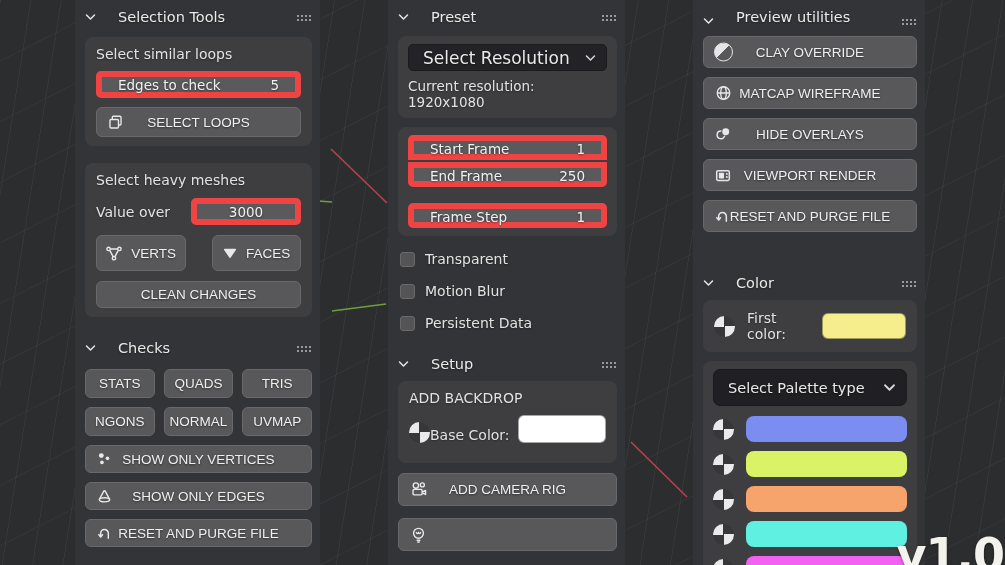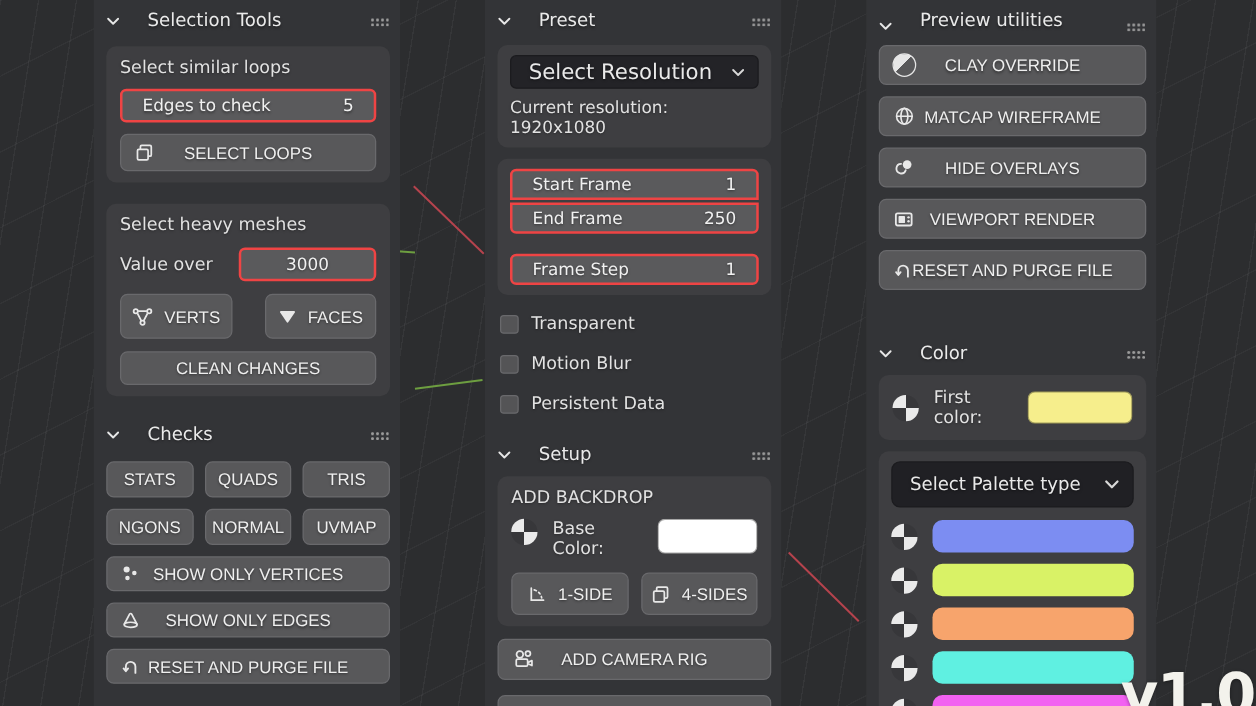--- a/index.html
+++ b/index.html
@@ -38,22 +38,22 @@
     background-size:4px 4px; background-position:0 0;
   }
 
   .box {
     background:#3e3e41; border-radius:8px;
     margin:0 8px 0 10px; padding:9px 11px;
   }
   .lbl { font-size:14px; color:#e2e2e2; text-shadow:0 1px 2px rgba(0,0,0,.35); }
 
   .field {
-    background:#5a5a5c; border:2px solid #ef4444; border-radius:5px;
-    height:27px; display:flex; align-items:center; justify-content:space-between;
+    background:#5a5a5c; border:6px solid #ef4444; border-radius:5px;
+    height:27px; display:flex; align-items:flex-start; justify-content:space-between;
     padding:0 16px; font-size:13.5px; color:#f1f1f1;
     text-shadow:0 1px 2px rgba(0,0,0,.4); cursor:ew-resize;
   }
   .btn {
     background:#58585a; border:1px solid #69696c; border-radius:6px;
     display:flex; align-items:center; justify-content:center; gap:8px;
     font-size:13.5px; color:#efefef; text-shadow:0 1px 2px rgba(0,0,0,.45);
     cursor:pointer; position:relative; white-space:nowrap;
   }
   .btn .ic-abs { position:absolute; left:10px; top:50%; transform:translateY(-50%); display:flex; }
@@ -292,44 +292,24 @@
       <svg width="11" height="8" viewBox="0 0 11 8">
           <path d="M1.5 2 L5.5 6 L9.5 2" fill="none" stroke="#e6e6e6" stroke-width="1.5" stroke-linecap="round" stroke-linejoin="round"></path>
         </svg>
     </span>
     <span>Setup</span>
     <span class="drag-dots"></span>
   </div>
 
   <div class="box" style="margin-top:4px;">
     <div class="lbl" style="margin-bottom:9px;">ADD BACKDROP</div>
-    <div style="display:flex;align-items:flex-start;gap:12px;margin-bottom:11px;">
+    <div style="display:flex;align-items:flex-end;margin-bottom:11px;">
       <span class="matball"></span>
       <span class="lbl">Base Color:</span>
       <span class="swatch" style="margin-left: auto; width: 88px; height: 28px; background-color: rgb(255, 255, 255);"></span>
-    </div>
-    <div style="display:flex;gap:10px;">
-      <button class="btn" style="flex:1;height:34px;">
-        <span>
-          <svg width="17" height="17" viewBox="0 0 16 16" fill="none" stroke="#e8e8e8" stroke-width="1.3" stroke-linecap="round">
-            <path d="M3.8 3.2 V12.4 H13"></path>
-            <path d="M6 4.6 Q10.6 6 11.6 10.6" stroke-dasharray="1.6 2.2"></path>
-          </svg>
-        </span>
-        <span>1-SIDE</span>
-      </button>
-      <button class="btn" style="flex:1;height:34px;">
-        <span>
-          <svg width="17" height="17" viewBox="0 0 16 16" fill="none" stroke="#e8e8e8" stroke-width="1.3" stroke-linejoin="round">
-            <rect x="2.8" y="5.6" width="8" height="8" rx="1"></rect>
-            <path d="M5 5.6 V3.6 a1 1 0 0 1 1-1 h6.2 a1 1 0 0 1 1 1 v6.2 a1 1 0 0 1-1 1 h-1.6"></path>
-          </svg>
-        </span>
-        <span>4-SIDES</span>
-      </button>
     </div>
   </div>
 
   <div class="stack" style="margin-top:10px;">
     <button class="btn" style="height:33px;">
       <span class="ic-abs">
         <svg width="20" height="20" viewBox="0 0 18 18" fill="none" stroke="#e8e8e8" stroke-width="1.25" stroke-linejoin="round">
           <circle cx="6.2" cy="5" r="2.4"></circle>
             <circle cx="12" cy="4.4" r="1.8"></circle>
           <rect x="3.6" y="8.4" width="8.2" height="5" rx="1"></rect>

